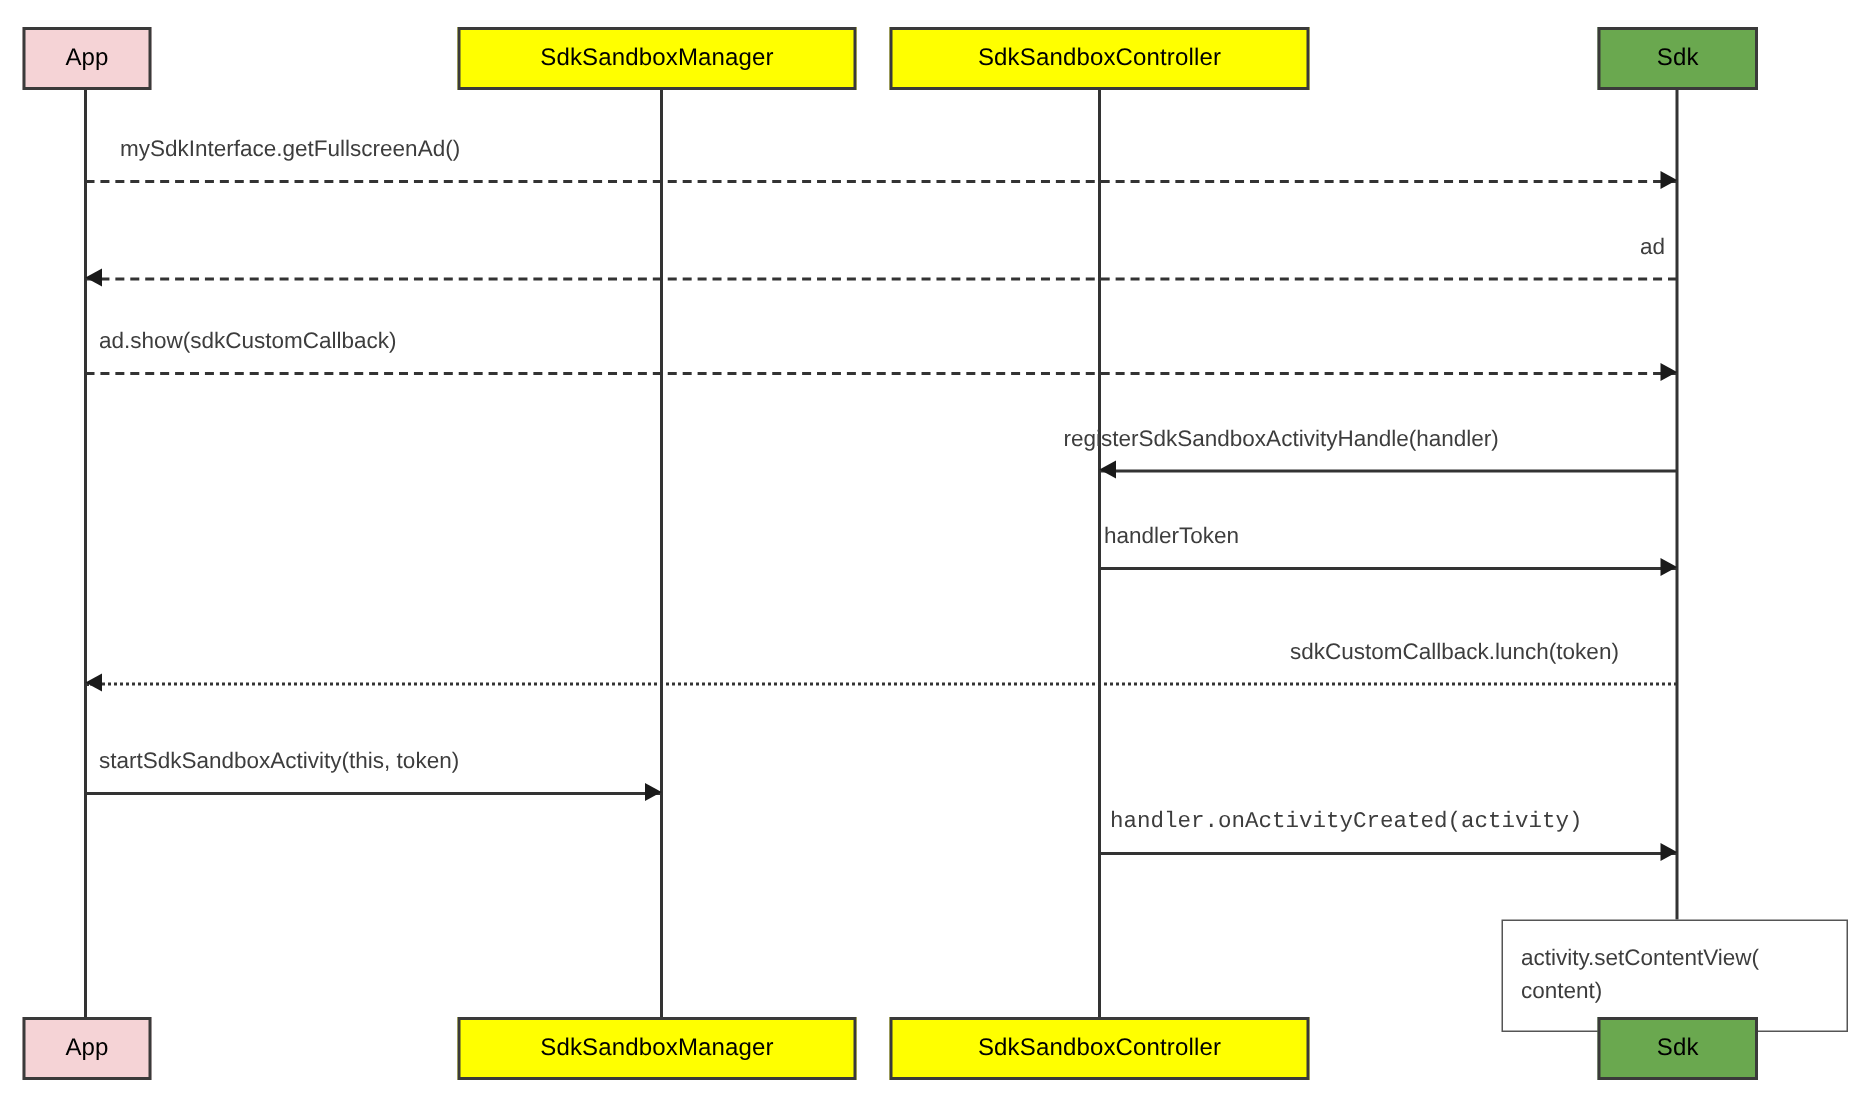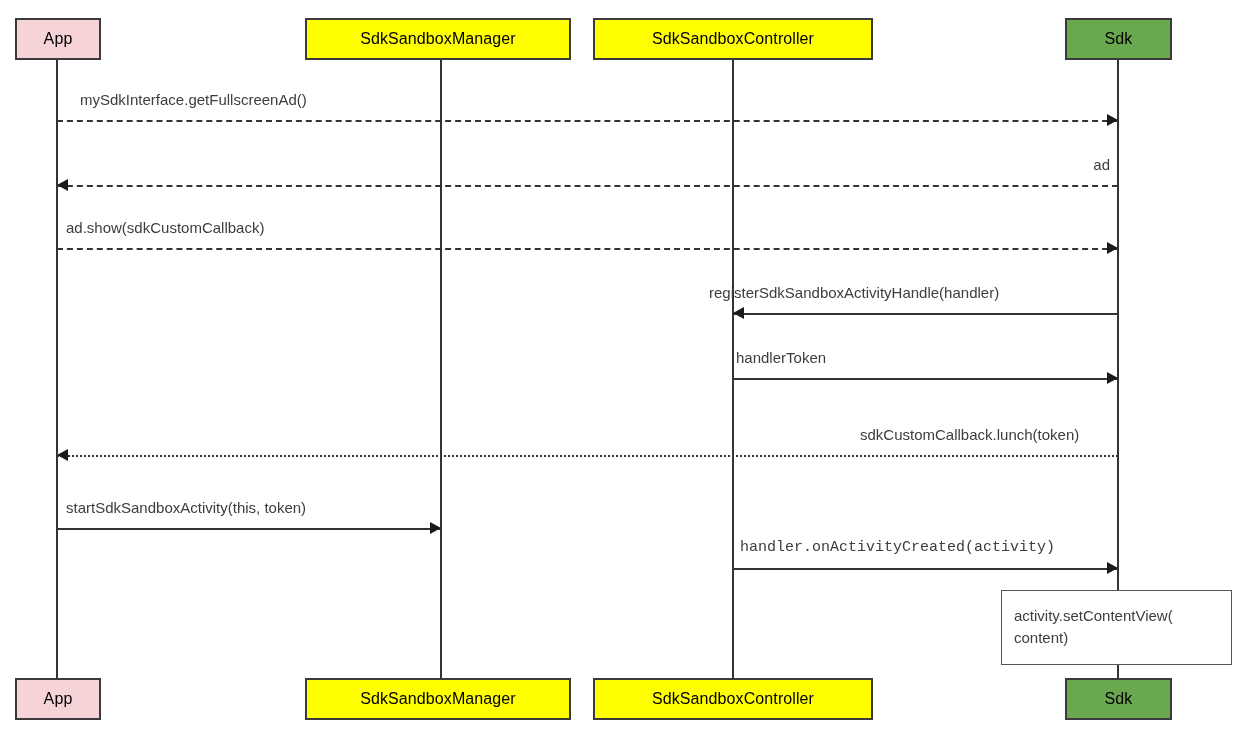--- a/index.html
+++ b/index.html
@@ -135,21 +135,21 @@
   <div class="arrowhead left" style="left:57px; top:449px;"></div>
 
   <div class="msg-label align-left" style="left:66px; top:500px;">startSdkSandboxActivity(this, token)</div>
   <div class="msg-line solid" style="left:57px; top:528px; width:384px;"></div>
   <div class="arrowhead right" style="left:430px; top:522px;"></div>
 
   <div class="msg-label align-left" style="left:740px; top:540px;font-family:Liberation Mono, monospace;">handler.onActivityCreated(activity)</div>
   <div class="msg-line solid" style="left:733px; top:568px; width:385px;"></div>
   <div class="arrowhead right" style="left:1107px; top:562px;"></div>
 
-  <div class="note-box" style="left:1001px; top:590px; width:231px; height:75px;">
+  <div class="note-box" style="left:1001px; top:613px; width:231px; height:75px;">
     <div>activity.setContentView(</div>
     <div>content)</div>
   </div>
 
   <div class="participant-box app" style="left:15px; top:678px; width:86px; height:42px; z-index:6;">
     <span>App</span>
   </div>
   <div class="participant-box mgr" style="left:305px; top:678px; width:266px; height:42px; z-index:6;">
     <span>SdkSandboxManager</span>
   </div>

